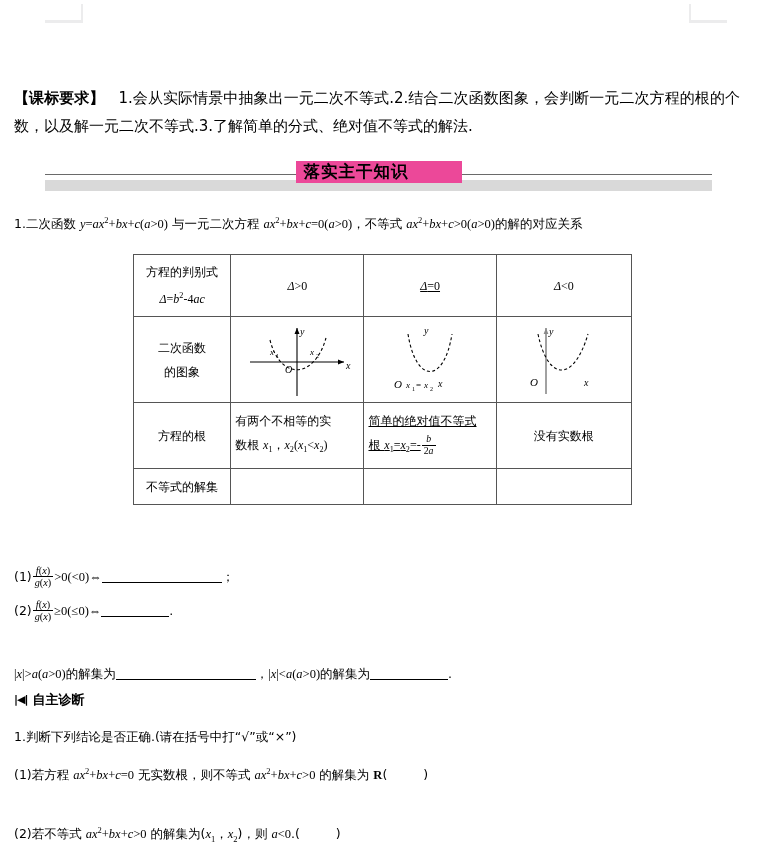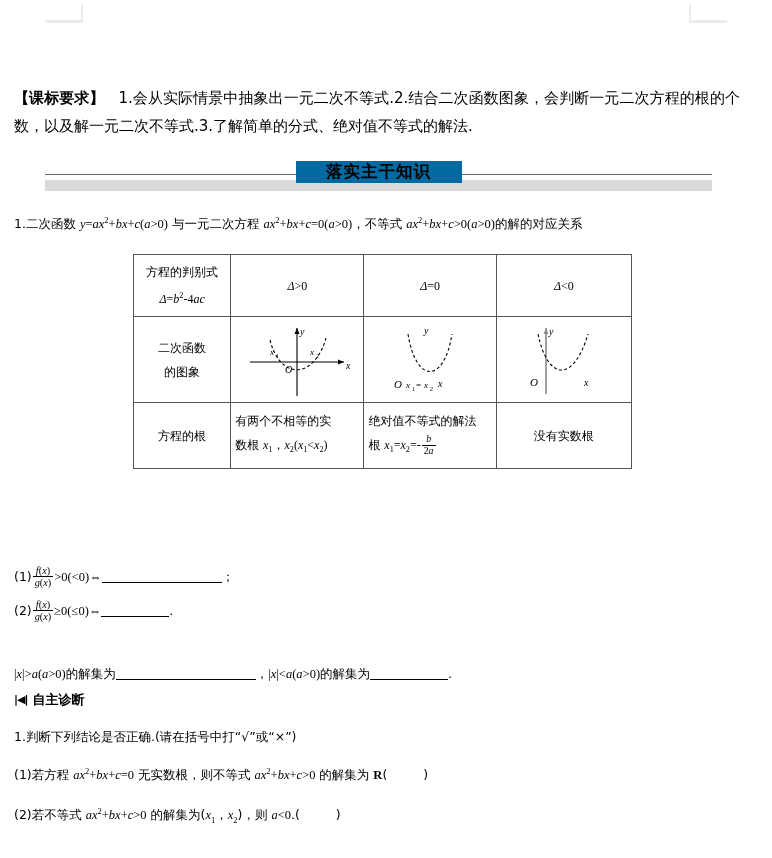--- a/index.html
+++ b/index.html
@@ -104,24 +104,23 @@
     background: #3c3c3c;
     border-radius: 50%;
   }
   .banner .dot.l { left: 252px; }
   .banner .dot.r { right: 252px; }
   .banner .btext {
     position: absolute;
     left: 0;
     right: 0;
     top: -4px;
-    text-align: center;
     font-size: 16.5px;
     font-weight: bold;
-    background: #0369a1;
+    background: #ec4899;
     padding: 0 8px;
     width: 150px;
     margin: 0 auto;
     font-family: "DejaVu Sans", "Liberation Sans", sans-serif;
     letter-spacing: 1px;
   }
 
   .p-item {
     position: absolute;
     font-size: 12.5px;
@@ -160,21 +159,21 @@
   }
   table.maintbl td {
     border: 1px solid #555;
     text-align: center;
     vertical-align: middle;
     padding: 3px 4px;
     line-height: 24px;
   }
   table.maintbl td.c0 { width: 114px; }
   table.maintbl td.c1 { width: 128px; }
-  table.maintbl td.c2 { width: 127px; }
+  table.maintbl td.c2 { width: 127px; text-decoration: underline; }
   table.maintbl td.c3 { width: 130px; }
   table.maintbl td.lefted { text-align: left; }
   .rowh { height: 62px; }
   .rowg { height: 86px; }
   .rowr { height: 66px; }
   .rows { height: 36px; }
 
   .delta { font-family: "Liberation Serif", serif; font-style: italic; }
 
   .graph-cell { padding: 0 !important; }
@@ -280,26 +279,32 @@
         </td>
       </tr>
 
       <tr class="rowr">
         <td class="c0">方程的根</td>
         <td class="c1 lefted">
           <div>有两个不相等的实</div>
           <div>数根 <span class="mr"><span class="mi">x</span><sub>1</sub></span>，<span class="mr"><span class="mi">x</span><sub>2</sub>(<span class="mi">x</span><sub>1</sub>&lt;<span class="mi">x</span><sub>2</sub>)</span></div>
         </td>
         <td class="c2 lefted">
-          <div>绝对值不等式的解法</div>
+          <div>简单的绝对值不等式</div>
           <div>根 <span class="mr"><span class="mi">x</span><sub>1</sub>=<span class="mi">x</span><sub>2</sub>=-<span class="frac"><span class="num mi">b</span><span class="den">2<span class="mi">a</span></span></span></span></div>
         </td>
         <td class="c3">没有实数根</td>
       </tr>
 
+      <tr class="rows">
+        <td class="c0">不等式的解集</td>
+        <td class="c1"></td>
+        <td class="c2"></td>
+        <td class="c3"></td>
+      </tr>
     </tbody>
   </table>
 
 
   <div class="p-item" style="left:14px; top:562px;">
     <span>(1)</span><span class="frac mr"><span class="num"><span class="mi">f</span>(<span class="mi">x</span>)</span><span class="den"><span class="mi">g</span>(<span class="mi">x</span>)</span></span><span class="mr">&gt;0(&lt;0)⇔</span><span class="blank" style="width:120px;"></span><span>；</span>
   </div>
 
   <div class="p-item" style="left:14px; top:596px;">
     <span>(2)</span><span class="frac mr"><span class="num"><span class="mi">f</span>(<span class="mi">x</span>)</span><span class="den"><span class="mi">g</span>(<span class="mi">x</span>)</span></span><span class="mr">≥0(≤0)⇔</span><span class="blank" style="width:68px;"></span><span>.</span>
@@ -313,17 +318,17 @@
   <div class="diag-head">
     <span class="diag-icon">|◀|</span><span>自主诊断</span>
   </div>
 
   <div class="p-item" style="left:14px; top:722px;">1.判断下列结论是否正确.(请在括号中打“√”或“×”)</div>
 
   <div class="p-item" style="left:14px; top:756px;">
     <span>(1)若方程 </span><span class="mr"><span class="mi">ax</span><sup>2</sup>+<span class="mi">bx</span>+<span class="mi">c</span>=0</span><span> 无实数根，则不等式 </span><span class="mr"><span class="mi">ax</span><sup>2</sup>+<span class="mi">bx</span>+<span class="mi">c</span>&gt;0</span><span> 的解集为 <span class="mr" style="font-weight:bold;">R</span>(</span><span style="display:inline-block;width:36px;"></span><span>)</span>
   </div>
 
-  <div class="p-item" style="left:14px; top:796px;">
+  <div class="p-item" style="left:14px; top:815px;">
     <span>(2)若不等式 </span><span class="mr"><span class="mi">ax</span><sup>2</sup>+<span class="mi">bx</span>+<span class="mi">c</span>&gt;0</span><span> 的解集为(<span class="mr"><span class="mi">x</span><sub>1</sub></span>，<span class="mr"><span class="mi">x</span><sub>2</sub></span>)，则 </span><span class="mr"><span class="mi">a</span>&lt;0</span><span>.(</span><span style="display:inline-block;width:36px;"></span><span>)</span>
   </div>
 
 </div>
 
 </body></html>

